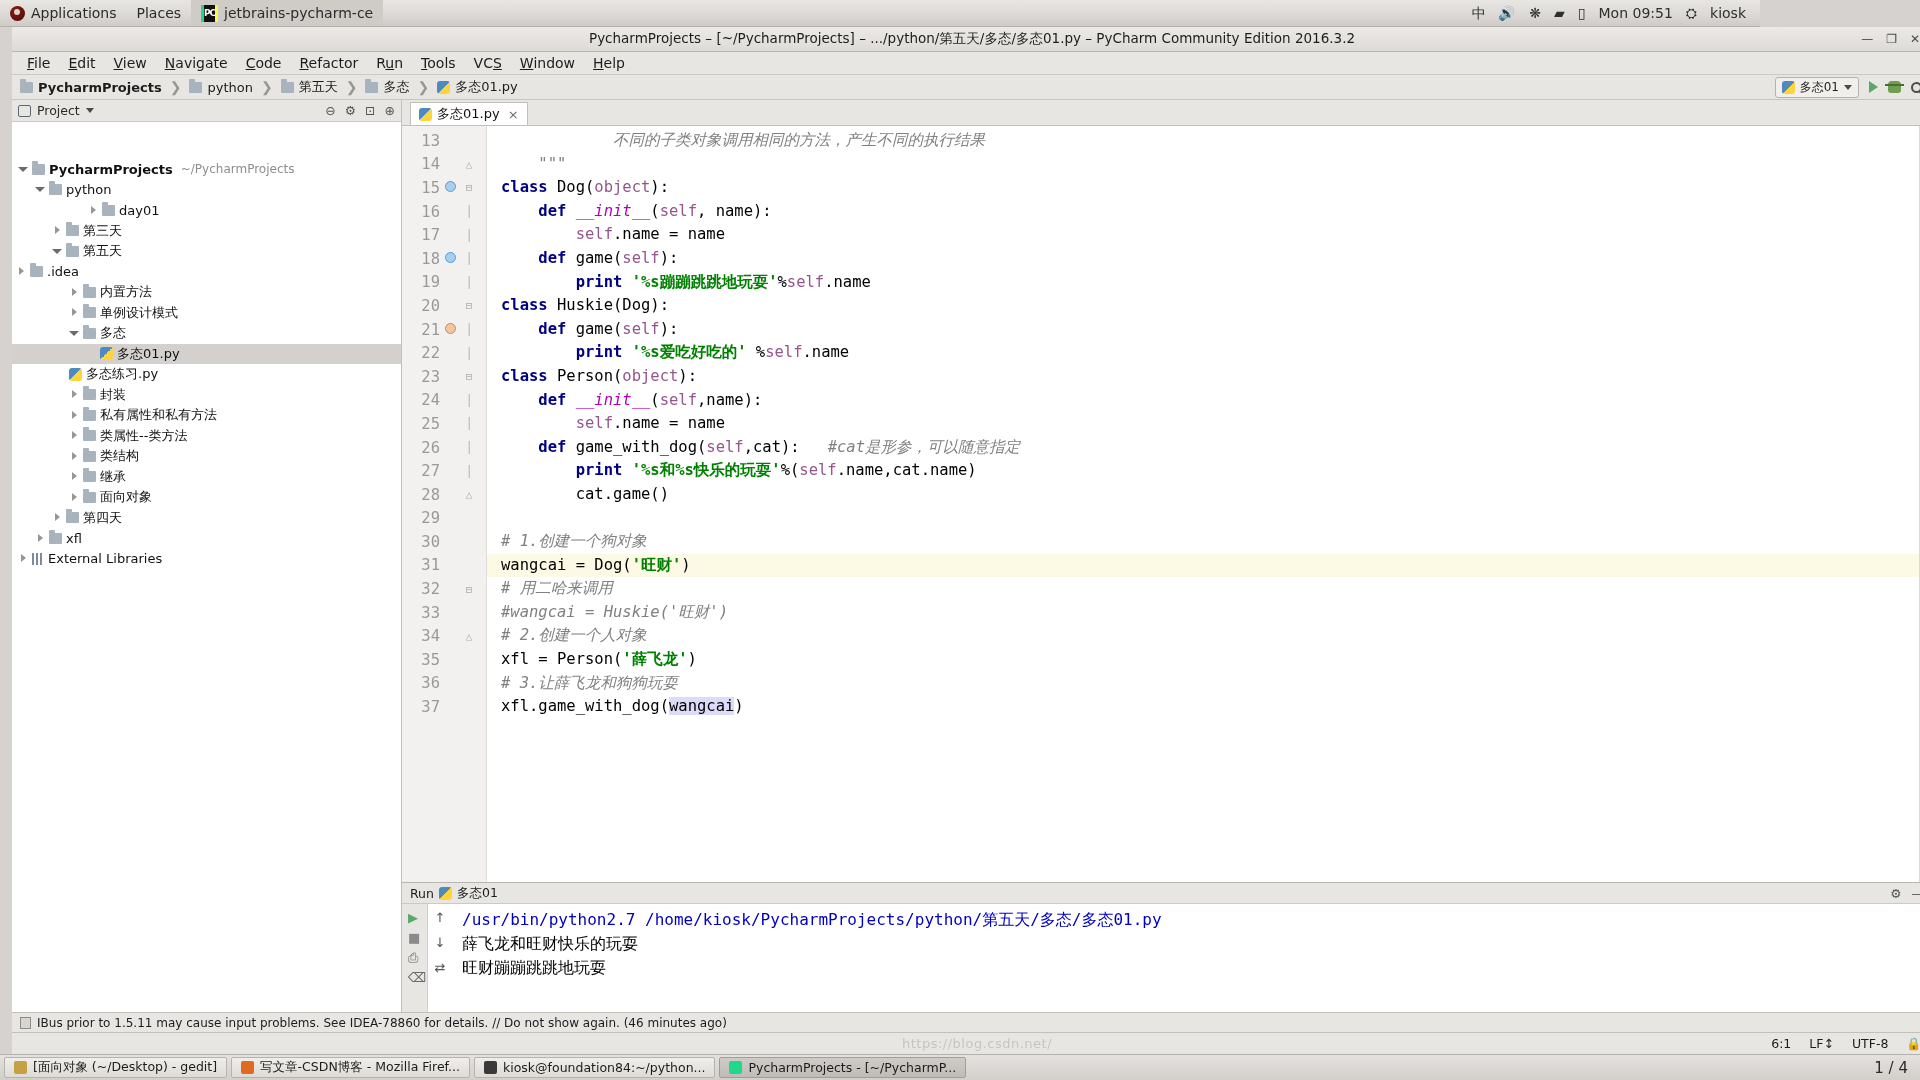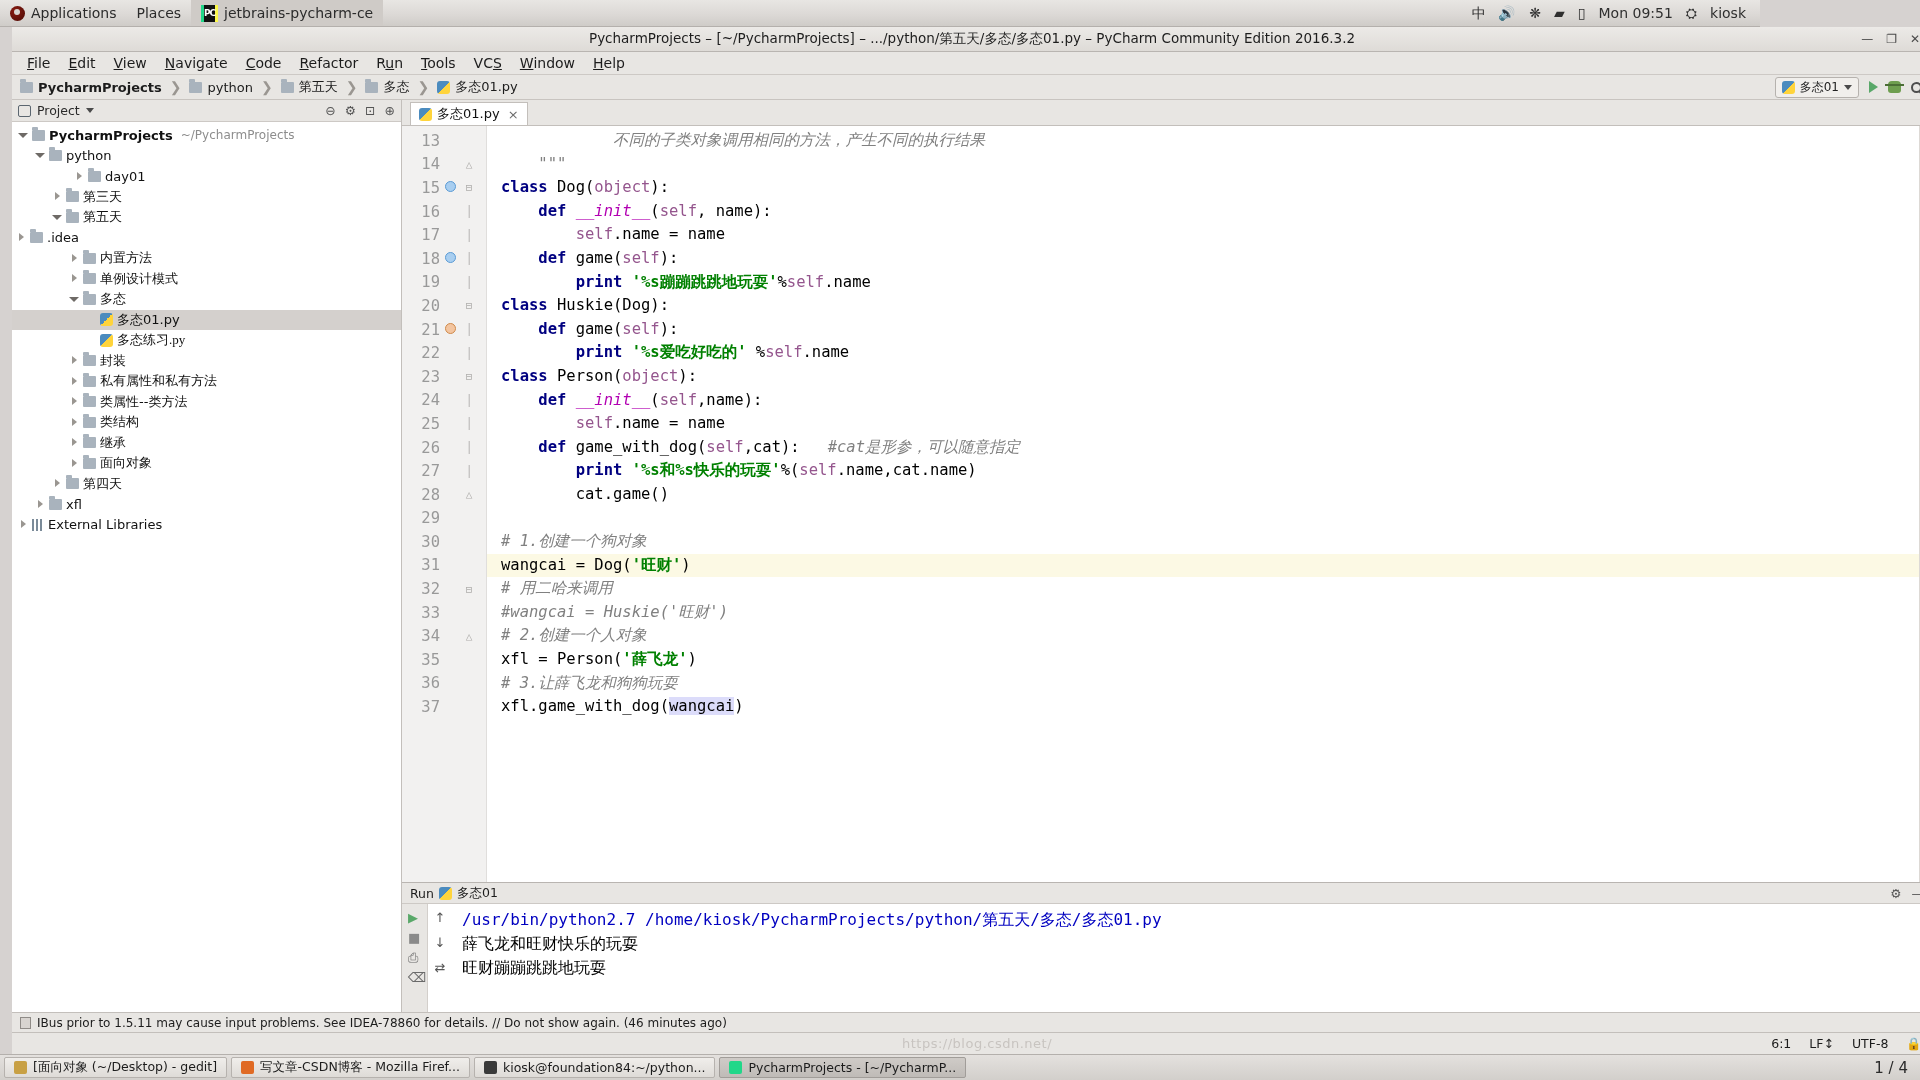--- a/index.html
+++ b/index.html
@@ -98,21 +98,21 @@
   .tri-run { width:0;height:0;border-left:9px solid #59a869;border-top:6px solid transparent;border-bottom:6px solid transparent; }
   .bug-ico { width:13px;height:12px;background:#6e9e4f;border-radius:4px 4px 3px 3px; position:relative;}
   .bug-ico::after{content:"";position:absolute;left:-3px;top:3px;width:19px;height:1.5px;background:#4b6e36;}
   .search-ico { width:11px;height:11px;border:2px solid #4d4d4d;border-radius:50%;position:relative;display:inline-block;}
   .search-ico::after{content:"";position:absolute;right:-4px;bottom:-3px;width:6px;height:2px;background:#4d4d4d;transform:rotate(45deg);}
 
   
   .pc-body { flex: 1 1 auto; display: flex; min-height: 0; }
 
   
-  .proj-panel { width: 390px; flex: 0 0 390px; display: flex; flex-direction: column; background: #fff; border-right: 1px solid #c3bfbb; }
+  .proj-panel { width: 390px; flex: 0 0 390px; display: flex; flex-direction: column; background: #fff; border-right: 1px solid #c3bfbb; gap: 34px; }
   .proj-head {
     height: 22px; flex: 0 0 22px; background: #e8e6e3; border-bottom: 1px solid #cdc9c5;
     display: flex; align-items: center; padding: 0 6px; gap: 6px; font-size: 12.5px; color: #2b2b2b;
   }
   .proj-head .spacer { margin-left: auto; display: flex; gap: 9px; align-items: center; color:#555; }
   .ph-ico { width: 13px; height: 12px; border: 1.5px solid #5b6670; border-radius: 2px; display:inline-block;}
   .caret-d { width:0;height:0;border-top:5px solid #4a4a4a;border-left:4px solid transparent;border-right:4px solid transparent;display:inline-block;}
   .tree { flex: 1 1 auto; overflow: hidden; padding-top: 3px; font-size: 13px; color: #111; }
   .trow { display: flex; align-items: center; height: 20.5px; white-space: nowrap; padding-left: 4px; }
   .trow.sel { background: #d4d0cd; }
@@ -320,21 +320,21 @@
               <span class="tw open"></span>
               <span class="folder-ico"></span>
               <span class="tlabel" style="font-weight: 700;">PycharmProjects</span>
               <span class="tpath">~/PycharmProjects</span>
             </div>
             <div class="trow" style="padding-left: 23px;">
               <span class="tw open"></span>
               <span class="folder-ico"></span>
               <span class="tlabel">python</span>
             </div>
-            <div class="trow" style="padding-left: 62px;">
+            <div class="trow" style="padding-left: 40px; margin-left: 36px;">
               <span class="tw closed"></span>
               <span class="folder-ico"></span>
               <span class="tlabel">day01</span>
             </div>
             <div class="trow" style="padding-left: 40px;">
               <span class="tw closed"></span>
               <span class="folder-ico"></span>
               <span class="tlabel">第三天</span>
             </div>
             <div class="trow" style="padding-left: 40px;">
@@ -360,21 +360,21 @@
             <div class="trow" style="padding-left: 57px;">
               <span class="tw open"></span>
               <span class="folder-ico"></span>
               <span class="tlabel">多态</span>
             </div>
             <div class="trow sel" style="padding-left: 74px;">
               <span class="tw "></span>
               <span class="py-ico"></span>
               <span class="tlabel">多态01.py</span>
             </div>
-            <div class="trow" style="padding-left: 74px; font-family: Liberation Serif, serif;">
+            <div class="trow" style="padding-left: 43px;">
               <span class="tw "></span>
               <span class="py-ico"></span>
               <span class="tlabel">多态练习.py</span>
             </div>
             <div class="trow" style="padding-left: 57px;">
               <span class="tw closed"></span>
               <span class="folder-ico"></span>
               <span class="tlabel">封装</span>
             </div>
             <div class="trow" style="padding-left: 57px;">

